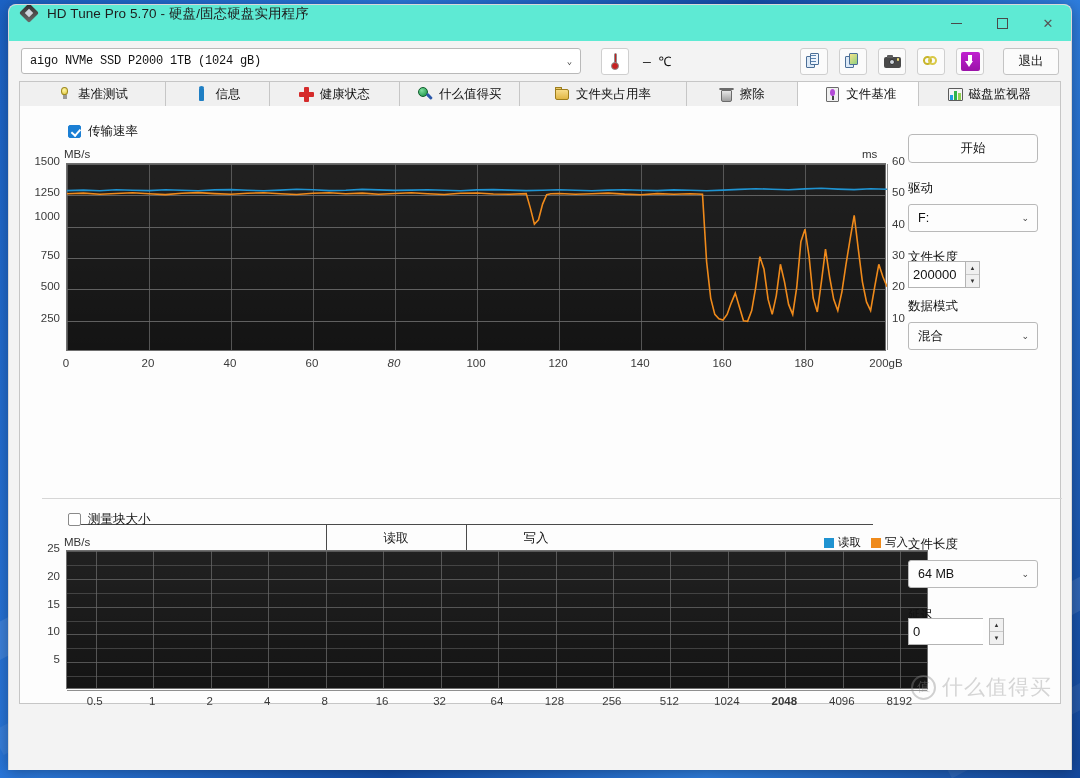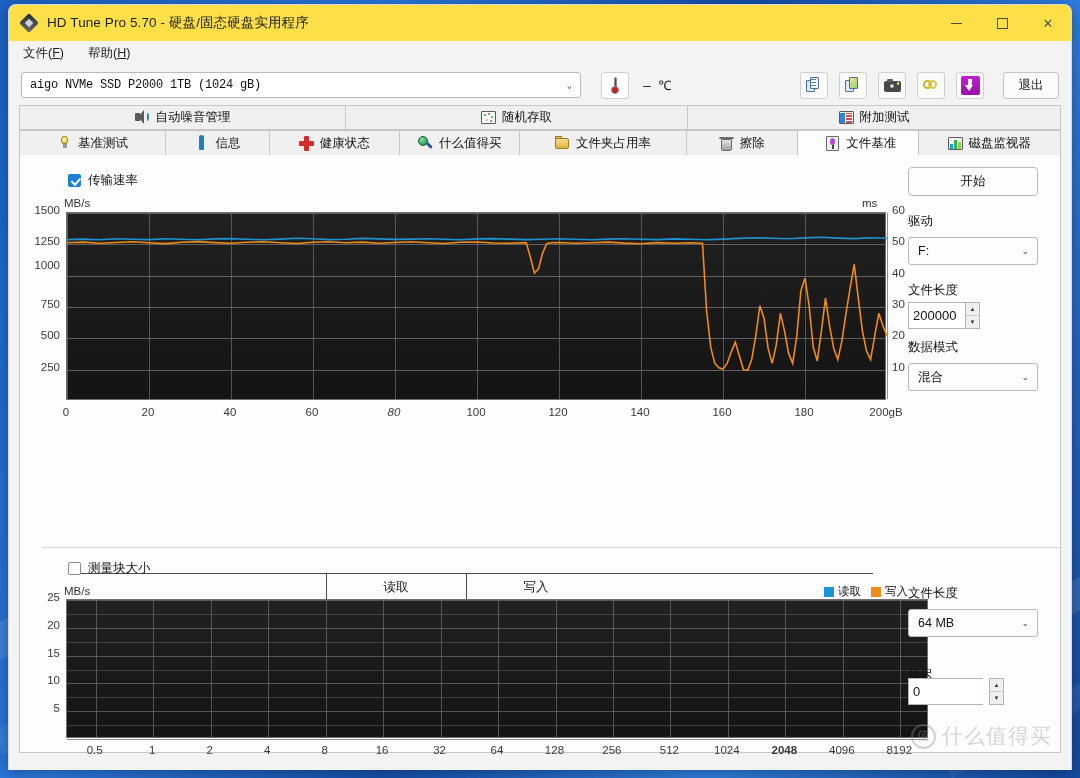--- a/index.html
+++ b/index.html
@@ -11,21 +11,21 @@
     position:relative;
   }
   .desk-streak{position:absolute;background:rgba(255,255,255,.10);transform:rotate(-28deg);pointer-events:none;}
   #window{
     position:absolute; left:8px; top:4px; width:1064px; height:766px;
     background:#f3f3f3; border-radius:8px 8px 0 0;
     box-shadow:0 2px 16px rgba(0,0,0,.35); overflow:hidden;
     border:1px solid #d8d8d8; border-bottom:none;
   }
   
-  .titlebar{height:36px;background:#fde047;display:flex;align-items:center;padding-left:12px;position:relative;}
+  .titlebar{height:36px;background:#5eead4;display:flex;padding-left:12px;position:relative;}
   .app-glyph{width:17px;height:17px;margin-right:9px;position:relative;flex:none;}
   .app-glyph i{position:absolute;left:1px;top:1px;width:14px;height:14px;background:linear-gradient(135deg,#2b2b2b,#6d6d6d);transform:rotate(45deg);border-radius:2px;}
   .app-glyph b{position:absolute;left:5px;top:5px;width:6px;height:6px;background:#cfd4dc;transform:rotate(45deg);}
   .title-text{font-size:13.5px;color:#1d1d1d;white-space:nowrap;letter-spacing:.1px;}
   .wctrls{position:absolute;right:0;top:0;height:36px;display:flex;}
   .wbtn{width:46px;height:36px;display:flex;align-items:center;justify-content:center;color:#555;font-size:13px;}
   .wbtn .mn{display:block;width:11px;height:1px;background:#4a4a4a;}
   .wbtn .mx{display:block;width:11px;height:11px;border:1px solid #4a4a4a;}
   
   .menubar{height:24px;background:#f3f3f3;display:flex;align-items:center;padding-left:14px;gap:24px;}
@@ -169,24 +169,20 @@
       <div class="wbtn">
           <span class="mn"></span>
         </div>
       <div class="wbtn">
           <span class="mx"></span>
         </div>
       <div class="wbtn close">✕</div>
     </div>
   </div>
 
-  <div class="menubar">
-    <div class="menu-item"><span>文件</span>(<u>F</u>)</div>
-    <div class="menu-item"><span>帮助</span>(<u>H</u>)</div>
-  </div>
 
   <div class="toolbar">
     <div class="drive-select">
       <span>aigo NVMe SSD P2000 1TB (1024 gB)</span>
       <span class="chev">⌄</span>
     </div>
     <div class="temp-box">
       <span class="thermo">
           <i class="stem"></i>
           <i class="bulb"></i>
@@ -221,49 +217,20 @@
           <b></b>
         </span>
     </div>
     <div class="tbtn">
       <span class="ic-dl"></span>
     </div>
     <div class="exit-btn">退出</div>
   </div>
 
   <div class="tabs-wrap">
-    <div class="tabrow top">
-      <div class="tab" style="width:327px">
-        <span class="ti ti-spk">
-            <i class="c"></i>
-            <i class="t"></i>
-            <i class="w"></i>
-          </span>
-        <span>自动噪音管理</span>
-      </div>
-      <div class="tab" style="width:343px;margin-left:-1px">
-        <span class="ti ti-rnd">
-            <i class="m"></i>
-          <i class="d" style="left:3px;top:4px;background:#2f7fd0"></i>
-            <i class="d" style="left:7px;top:3px;background:#d94a4a"></i>
-          <i class="d" style="left:10px;top:6px;background:#2fb34a"></i>
-            <i class="d" style="left:5px;top:9px;background:#e0b644"></i>
-          <i class="d" style="left:9px;top:10px;background:#9b59b6"></i>
-          </span>
-        <span>随机存取</span>
-      </div>
-      <div class="tab" style="width:374px;margin-left:-1px">
-        <span class="ti ti-add">
-            <i class="m"></i>
-            <i class="bl"></i>
-            <i class="gr"></i>
-          </span>
-        <span>附加测试</span>
-      </div>
-    </div>
     <div class="tabrow bot">
       <div class="tab" style="width:155px">
         <span class="ti ti-bulb">
             <i class="g"></i>
             <i class="s"></i>
           </span>
         <span>基准测试</span>
       </div>
       <div class="tab" style="width:110px;margin-left:-1px">
         <span class="ti ti-info">
@@ -408,29 +375,29 @@
           <input value="32" style="">
           <span class="btns">
             <span>▲</span>
             <span>▼</span>
           </span>
         </div>
         <div class="rnum" style="left:258px;top:96px;width:132px">58894 IOPS</div>
         <div class="rnum" style="left:404px;top:96px;width:132px">12841 IOPS</div>
       </div>
 
-      <div class="side" style="left:888px;top:12px;width:130px">
+      <div class="side" style="left:888px;top:28px;width:130px">
         <div class="start-btn">开始</div>
         <div class="side-lbl" style="margin-top:17px">驱动</div>
         <div class="sel" style="margin-top:7px">
           <span>F:</span>
           <span class="chev">⌄</span>
         </div>
         <div class="side-lbl" style="margin-top:17px">文件长度</div>
-        <div style="display:flex;align-items:center;margin-top:9px">
+        <div style="display:flex;align-items:center;margin-top:1px">
           <div class="spin">
             <input style="width: 57px; height: 27px; font-size: 13px;" value="200000">
             <span class="btns">
               <span>▲</span>
               <span>▼</span>
             </span>
           </div>
           <span class="side-lbl" style="margin-left:5px">MB</span>
         </div>
         <div class="side-lbl" style="margin-top:17px">数据模式</div>
@@ -507,21 +474,21 @@
           <div class="tick-x" style="left: 791.8px; width: 60px; top: 589px;">4096</div>
           <div class="tick-x" style="left: 849.267px; width: 60px; top: 589px;">8192</div>
         </div>
 
       <div class="side" style="left:888px;top:430px;width:130px">
         <div class="side-lbl">文件长度</div>
         <div class="sel" style="margin-top:7px">
           <span>64 MB</span>
           <span class="chev">⌄</span>
         </div>
-        <div class="side-lbl" style="margin-top:30px">延迟</div>
+        <div class="side-lbl" style="margin-top:19px">延迟</div>
         <div style="display:flex;align-items:center;margin-top:7px">
           <div class="spin">
             <input style="width: 75px; height: 27px; font-size: 13px;" value="0">
             <span class="btns" style="margin-left:6px;border-left:1px solid #b4b4b4">
               <span>▲</span>
               <span>▼</span>
             </span>
           </div>
         </div>
       </div>

